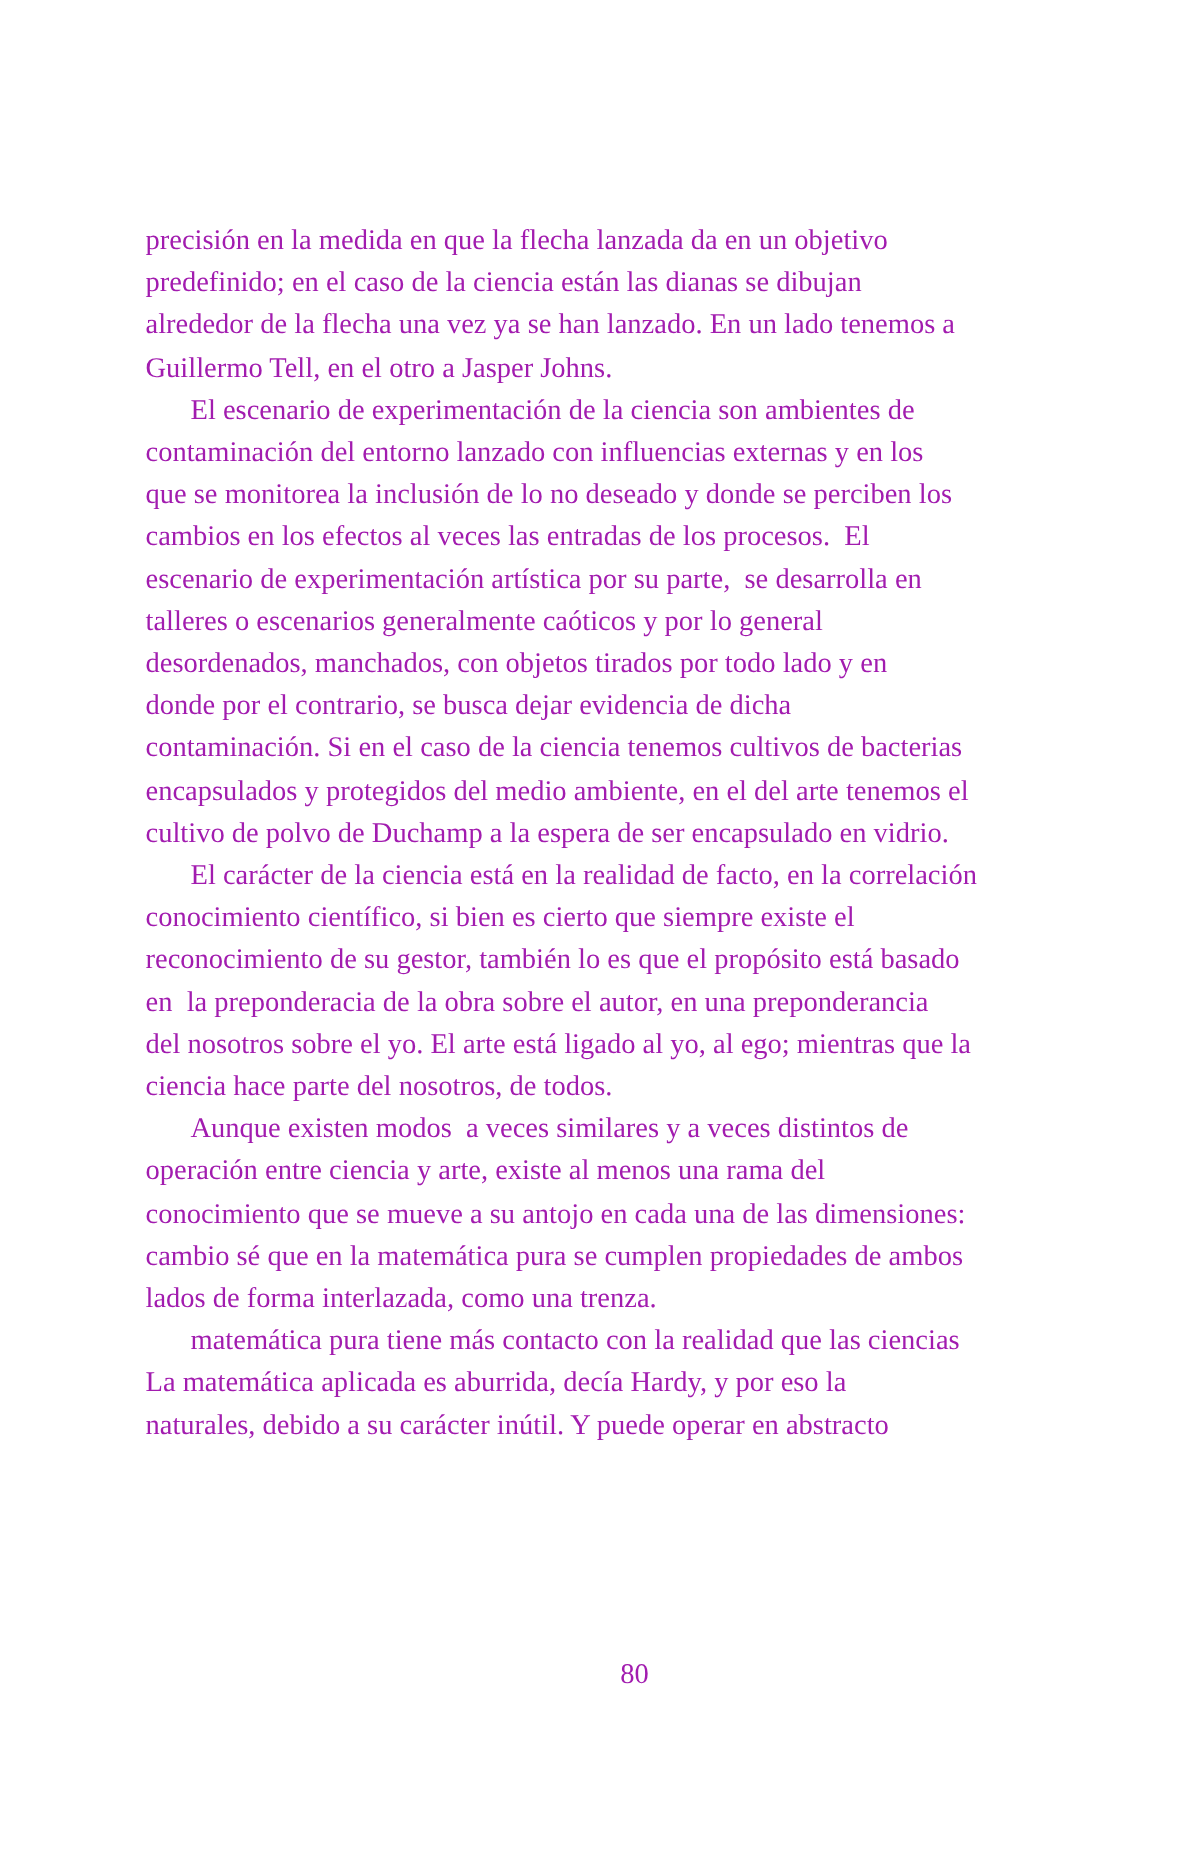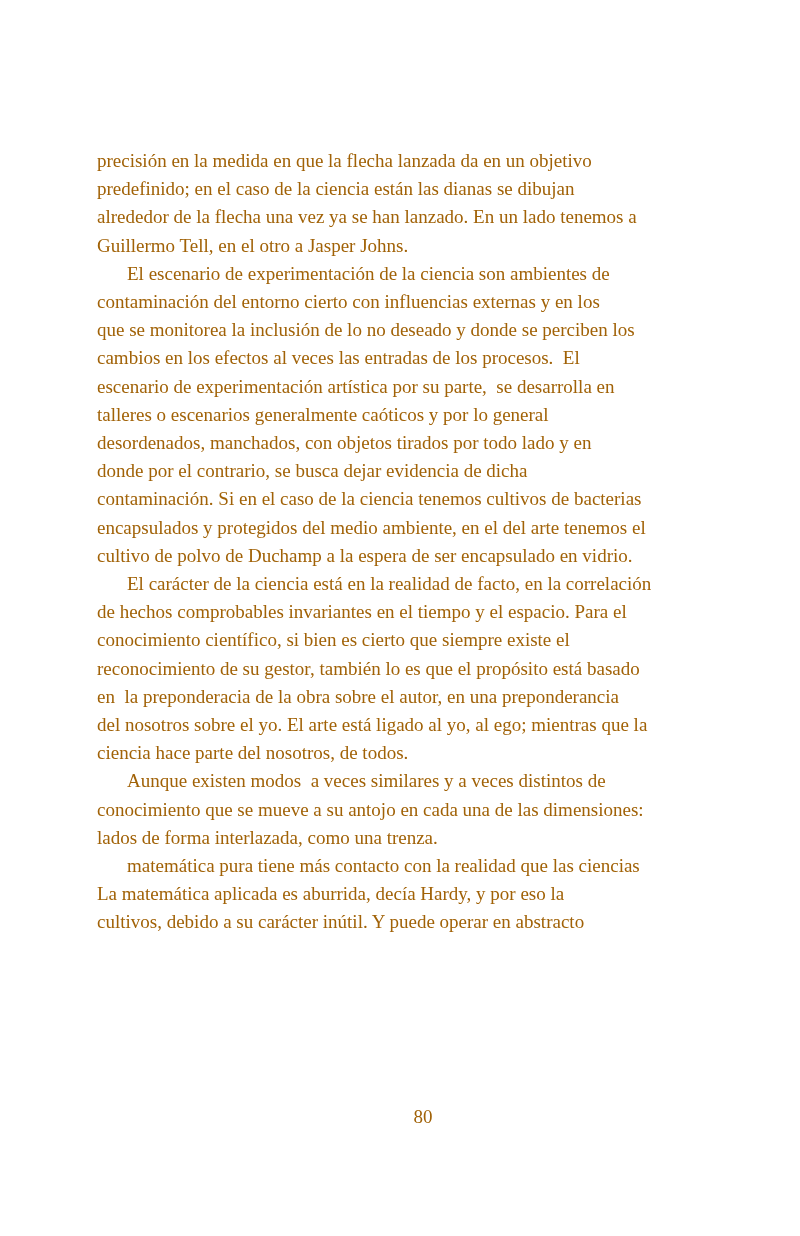--- a/index.html
+++ b/index.html
@@ -7,21 +7,21 @@
     padding: 0;
     background: #ffffff;
   }
   .page {
     position: relative;
     width: 800px;
     height: 1236px;
     background: #ffffff;
     overflow: hidden;
     font-family: "Liberation Serif", "DejaVu Serif", serif;
-    color: #a16207;
+    color: #a21caf;
   }
   .text-block {
     position: absolute;
     left: 97px;
     top: 147px;
     width: 640px;
     font-size: 19px;
     line-height: 28.2px;
   }
   .paragraph {
@@ -50,45 +50,46 @@
 <div class="page">
   <div class="text-block">
       <div class="paragraph">
         <div class="text-line">precisión en la medida en que la flecha lanzada da en un objetivo</div>
         <div class="text-line">predefinido; en el caso de la ciencia están las dianas se dibujan</div>
         <div class="text-line">alrededor de la flecha una vez ya se han lanzado. En un lado tenemos a</div>
         <div class="text-line">Guillermo Tell, en el otro a Jasper Johns.</div>
       </div>
       <div class="paragraph indented">
         <div class="text-line">El escenario de experimentación de la ciencia son ambientes de</div>
-        <div class="text-line">contaminación del entorno cierto con influencias externas y en los</div>
+        <div class="text-line">contaminación del entorno lanzado con influencias externas y en los</div>
         <div class="text-line">que se monitorea la inclusión de lo no deseado y donde se perciben los</div>
         <div class="text-line">cambios en los efectos al veces las entradas de los procesos.  El</div>
         <div class="text-line">escenario de experimentación artística por su parte,  se desarrolla en</div>
         <div class="text-line">talleres o escenarios generalmente caóticos y por lo general</div>
         <div class="text-line">desordenados, manchados, con objetos tirados por todo lado y en</div>
         <div class="text-line">donde por el contrario, se busca dejar evidencia de dicha</div>
         <div class="text-line">contaminación. Si en el caso de la ciencia tenemos cultivos de bacterias</div>
         <div class="text-line">encapsulados y protegidos del medio ambiente, en el del arte tenemos el</div>
         <div class="text-line">cultivo de polvo de Duchamp a la espera de ser encapsulado en vidrio.</div>
       </div>
       <div class="paragraph indented">
         <div class="text-line">El carácter de la ciencia está en la realidad de facto, en la correlación</div>
-        <div class="text-line">de hechos comprobables invariantes en el tiempo y el espacio. Para el</div>
         <div class="text-line">conocimiento científico, si bien es cierto que siempre existe el</div>
         <div class="text-line">reconocimiento de su gestor, también lo es que el propósito está basado</div>
         <div class="text-line">en  la preponderacia de la obra sobre el autor, en una preponderancia</div>
         <div class="text-line">del nosotros sobre el yo. El arte está ligado al yo, al ego; mientras que la</div>
         <div class="text-line">ciencia hace parte del nosotros, de todos.</div>
       </div>
       <div class="paragraph indented">
         <div class="text-line">Aunque existen modos  a veces similares y a veces distintos de</div>
+        <div class="text-line">operación entre ciencia y arte, existe al menos una rama del</div>
         <div class="text-line">conocimiento que se mueve a su antojo en cada una de las dimensiones:</div>
+        <div class="text-line">cambio sé que en la matemática pura se cumplen propiedades de ambos</div>
         <div class="text-line">lados de forma interlazada, como una trenza.</div>
       </div>
       <div class="paragraph indented">
         <div class="text-line">matemática pura tiene más contacto con la realidad que las ciencias</div>
         <div class="text-line">La matemática aplicada es aburrida, decía Hardy, y por eso la</div>
-        <div class="text-line">cultivos, debido a su carácter inútil. Y puede operar en abstracto</div>
+        <div class="text-line">naturales, debido a su carácter inútil. Y puede operar en abstracto</div>
       </div>
     </div>
   <div class="page-number">80</div>
 </div>
 
 </body></html>

